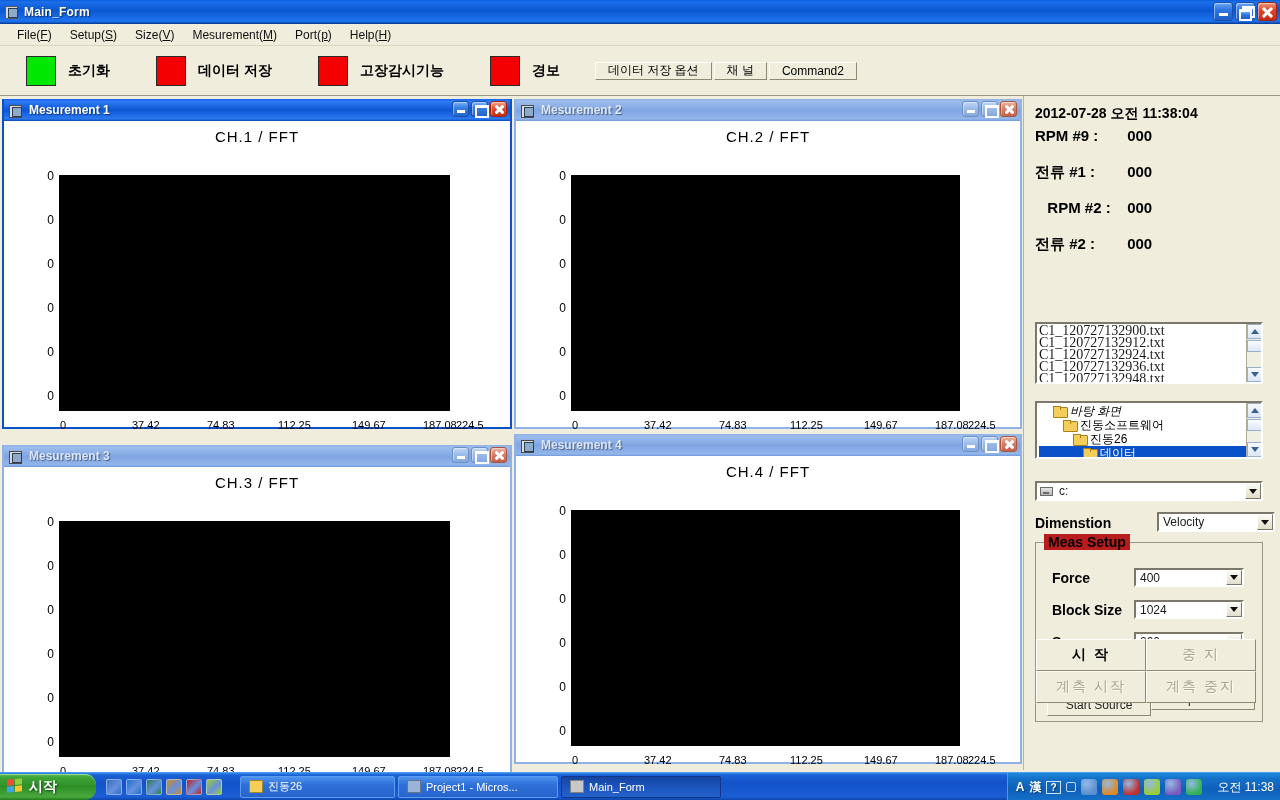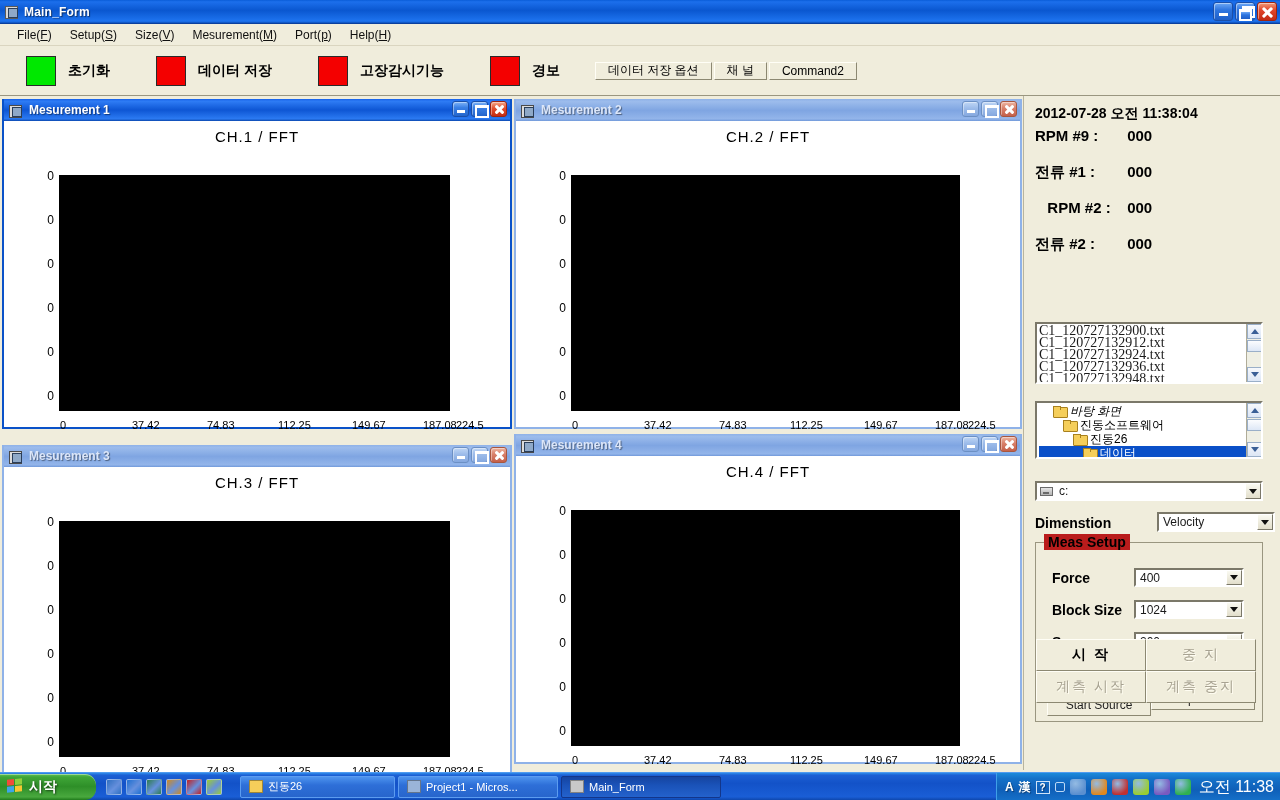--- a/index.html
+++ b/index.html
@@ -267,21 +267,21 @@
   .tibox { width:14px; height:13px; flex:0 0 auto; position:relative; }
 
   .tray {
     position:absolute; right:0; top:0; height:28px; display:flex; align-items:center; gap:5px;
     padding: 0 6px 0 8px;
     background: linear-gradient(180deg,#1C8ADB 0%, #1471C8 20%, #0F5FB8 60%, #1671C9 100%);
     border-left:1px solid #3FA0E8;
   }
   .trayico { width:16px; height:16px; border-radius:2px; position:relative; flex:0 0 auto; }
   .traytxt { color:#fff; font-size:12px; font-weight:bold; text-shadow:1px 1px 1px rgba(0,0,0,.4); }
-  .trayclock { color:#fff; font-size:16px; margin-left:3px; white-space:nowrap; }
+  .trayclock { color:#fff; font-size:12px; margin-left:11px; white-space:nowrap; }
 </style>
 </head>
 <body>
 
 <div id="app">
 
   <div class="titlebar">
     <div class="tb-icon"></div>
     <div class="tb-title">Main_Form</div>
     <div class="tb-btns">

